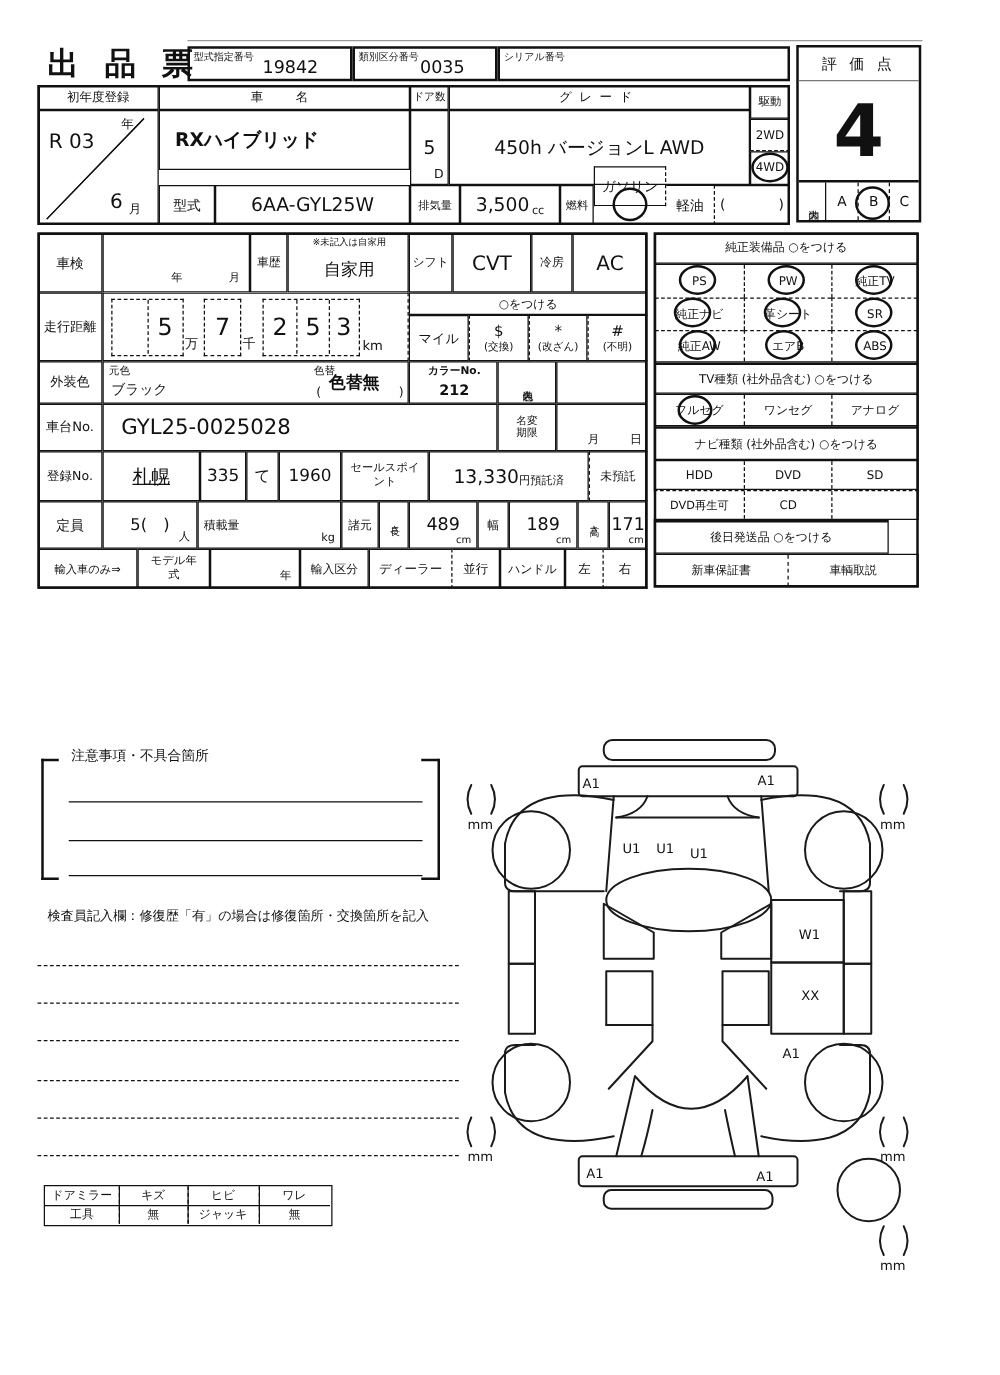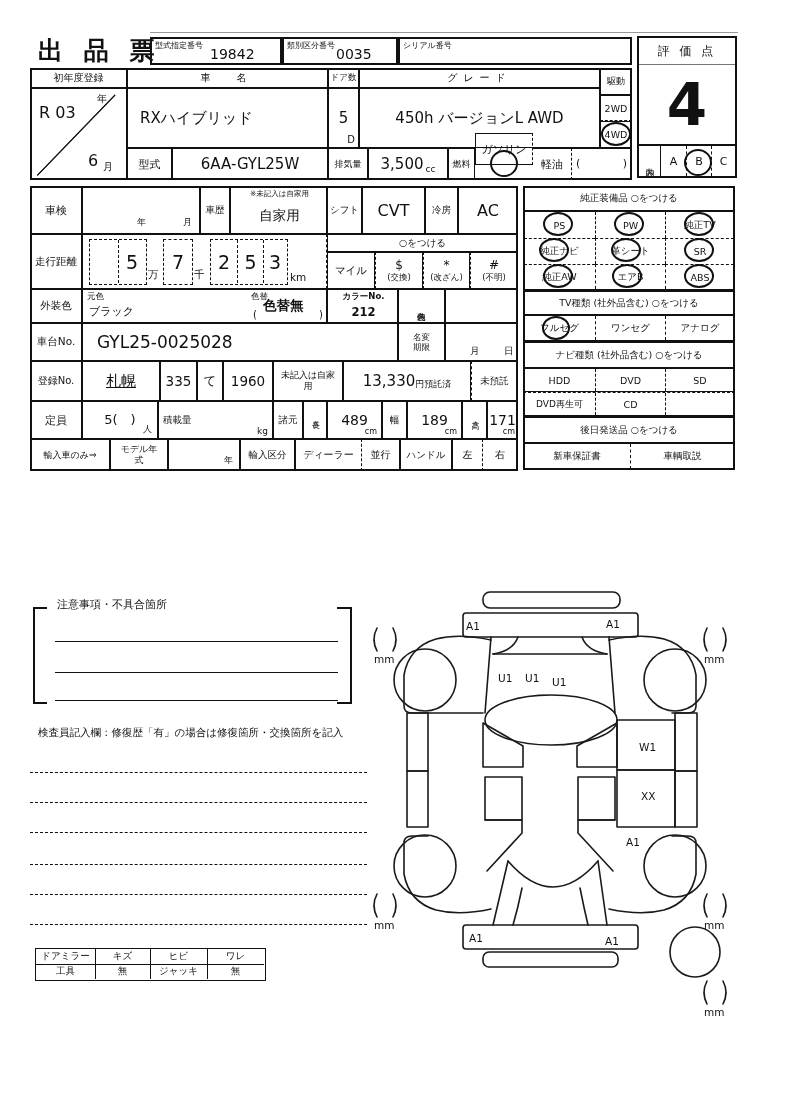--- a/index.html
+++ b/index.html
@@ -68,21 +68,21 @@
   <div class="a bd fx f10" style="left:359px;top:68px;width:241px;height:20px;letter-spacing:6px;">グレード</div>
   <div class="a bd fx f9" style="left:600px;top:68px;width:32px;height:27px;">駆動</div>
 
   <div class="a bd" style="left:30px;top:88px;width:97px;height:92px;">
     <span class="a f10" style="left:66px;top:3px;">年</span>
     <span class="a f16" style="left:8px;top:14px;">R 03</span>
     <span class="a f16" style="left:57px;top:62px;">6</span>
     <span class="a f10" style="left:72px;top:71px;">月</span>
     <div class="line" style="left:6px;top:86px;width:112px;height:0;border-top:1.5px solid #111;transform:rotate(-46deg);transform-origin:0 0;"></div>
   </div>
-  <div class="a bd" style="left:127px;top:88px;width:201px;height:60px;display:flex;align-items:center;">
+  <div class="a bd" style="left:127px;top:88px;width:201px;height:48px;display:flex;align-items:center;font-weight:bold;">
     <span class="f15" style="padding-left:12px;">RXハイブリッド</span>
   </div>
   <div class="a bd fx f15" style="left:328px;top:88px;width:31px;height:60px;">
     <span>5</span>
     <span class="a f10" style="right:3px;bottom:2px;">D</span>
   </div>
   <div class="a bd fx f15" style="left:359px;top:88px;width:241px;height:60px;">450h バージョンL AWD</div>
   <div class="a bd fx f95" style="left:600px;top:95px;width:32px;height:26px;border-bottom-style:dashed;">2WD</div>
   <div class="a bd fx f95" style="left:600px;top:121px;width:32px;height:27px;">4WD</div>
   <div class="circ" style="left:601px;top:122px;width:30px;height:24px;"></div>
@@ -177,21 +177,21 @@
     <span class="a f95" style="left:24px;top:21px;">月</span>
     <span class="a f95" style="left:58px;top:21px;">日</span>
   </div>
 
   <div class="a bd fx f10" style="left:30px;top:361px;width:52px;height:40px;">登録No.</div>
   <div class="a bd fx f15" style="left:82px;top:361px;width:78px;height:40px;text-decoration:underline;">札幌</div>
   <div class="a bd fx f135" style="left:160px;top:361px;width:37px;height:40px;">335</div>
   <div class="a bd fx f125" style="left:197px;top:361px;width:26px;height:40px;">て</div>
   <div class="a bd fx f135" style="left:223px;top:361px;width:50px;height:40px;">1960</div>
   <div class="a bd fx f9" style="left:273px;top:361px;width:70px;height:40px;">
-    <span class="wrap2" style="width:56px;">未記入は自家用</span>
+    <span class="wrap2" style="width:56px;">セールスポイント</span>
   </div>
   <div class="a bd fx" style="left:343px;top:361px;width:128px;height:40px;">
     <span class="f15">13,330</span>
     <span class="f9" style="margin-top:6px;">円預託済</span>
   </div>
   <div class="a bd fx f95" style="left:471px;top:361px;width:47px;height:40px;border-left-style:dashed;">未預託</div>
 
   <div class="a bd fx f11" style="left:30px;top:401px;width:52px;height:38px;">定員</div>
   <div class="a bd fx f13" style="left:82px;top:401px;width:76px;height:38px;">
     <span>5(　)</span>
@@ -267,21 +267,21 @@
   <div class="a bd" style="left:523px;top:368px;width:212px;height:24px;">
     <div class="a fx f95" style="left:0;top:0;width:71px;height:22px;">HDD</div>
     <div class="a fx f95 dl" style="left:71px;top:0;width:70px;height:22px;">DVD</div>
     <div class="a fx f95 dl" style="left:141px;top:0;width:69px;height:22px;">SD</div>
   </div>
   <div class="a bd dt" style="left:523px;top:392px;width:212px;height:24px;border-top-style:dashed;">
     <div class="a fx f9" style="left:0;top:0;width:71px;height:22px;">DVD再生可</div>
     <div class="a fx f95 dl" style="left:71px;top:0;width:70px;height:22px;">CD</div>
     <div class="a fx f95 dl" style="left:141px;top:0;width:69px;height:22px;"></div>
   </div>
-  <div class="a bd fx f95 t2" style="left:523px;top:416px;width:212px;height:27px;">後日発送品 ○をつける</div>
+  <div class="a bd fx f95 t2" style="left:523px;top:416px;width:188px;height:27px;">後日発送品 ○をつける</div>
   <div class="a bd" style="left:523px;top:443px;width:212px;height:27px;">
     <div class="a fx f95" style="left:0;top:0;width:106px;height:25px;">新車保証書</div>
     <div class="a fx f95 dl" style="left:106px;top:0;width:104px;height:25px;">車輌取説</div>
   </div>
   <div class="a bd2" style="left:523px;top:186px;width:212px;height:284px;pointer-events:none;"></div>
 
 
   <span class="a f11" style="left:57px;top:597px;">注意事項・不具合箇所</span>
   <div class="line" style="left:33px;top:607px;width:1.5px;height:97px;"></div>
   <div class="line" style="left:33px;top:607px;width:14px;height:1.5px;"></div>

